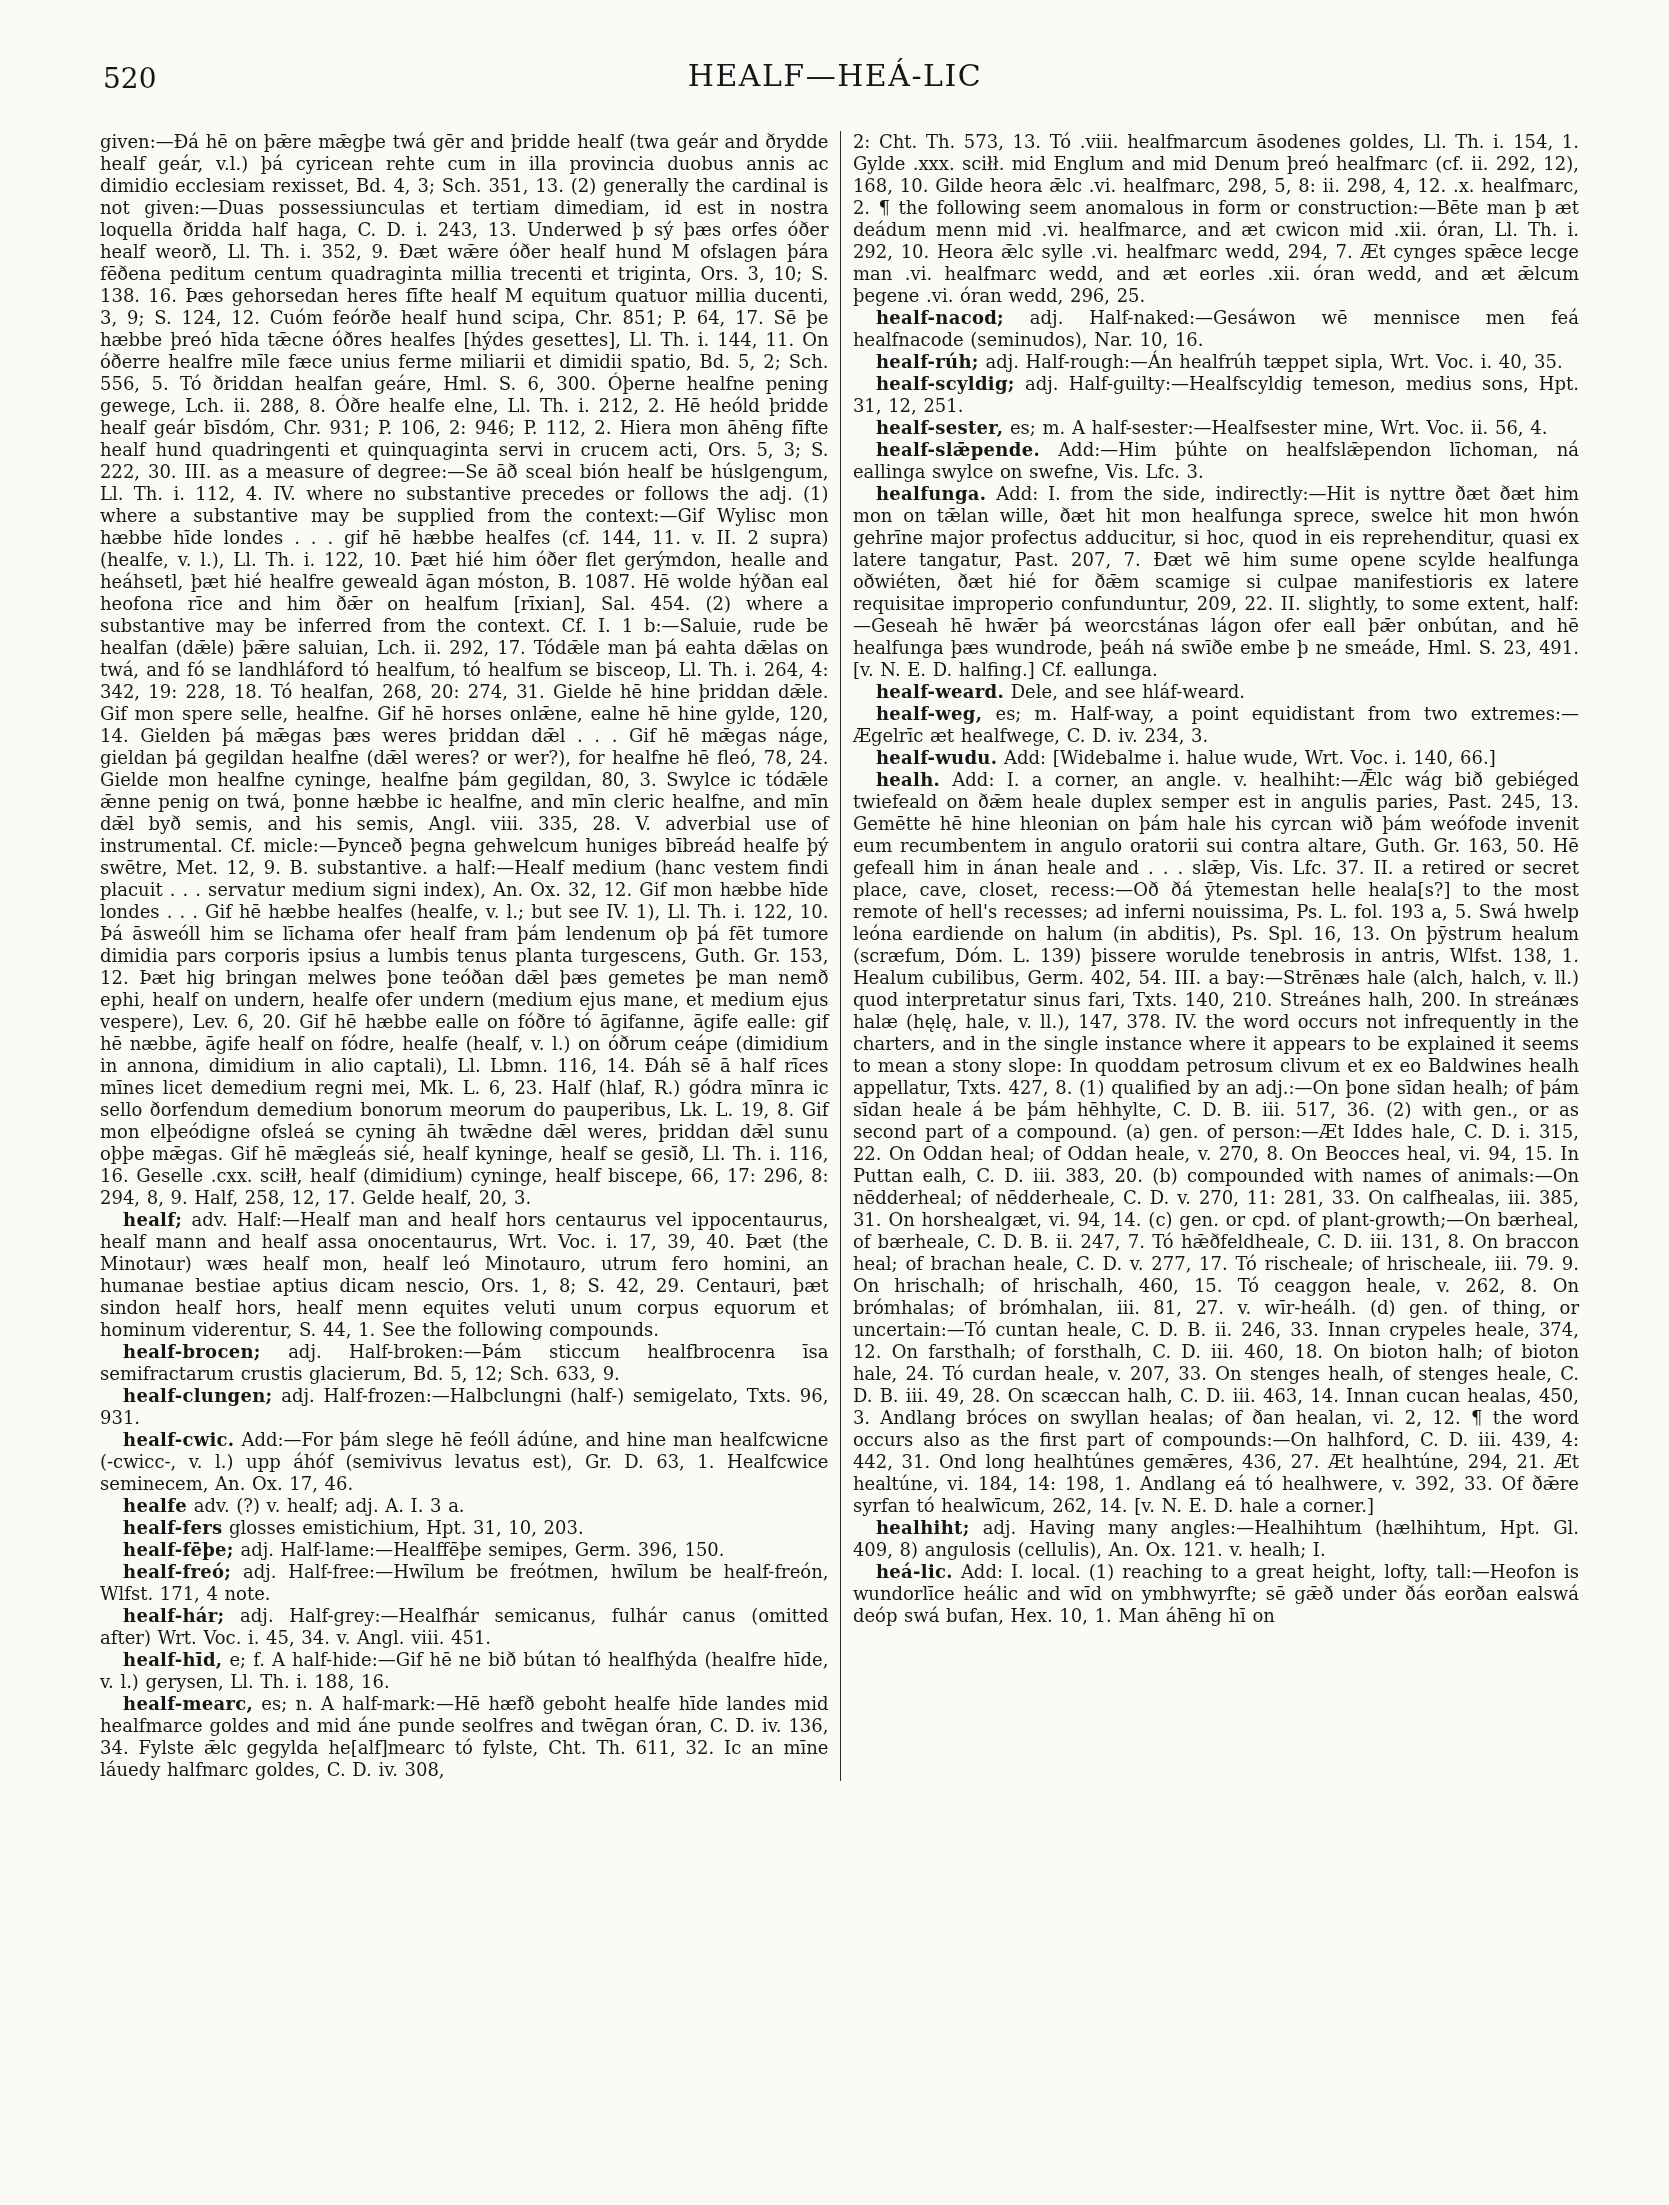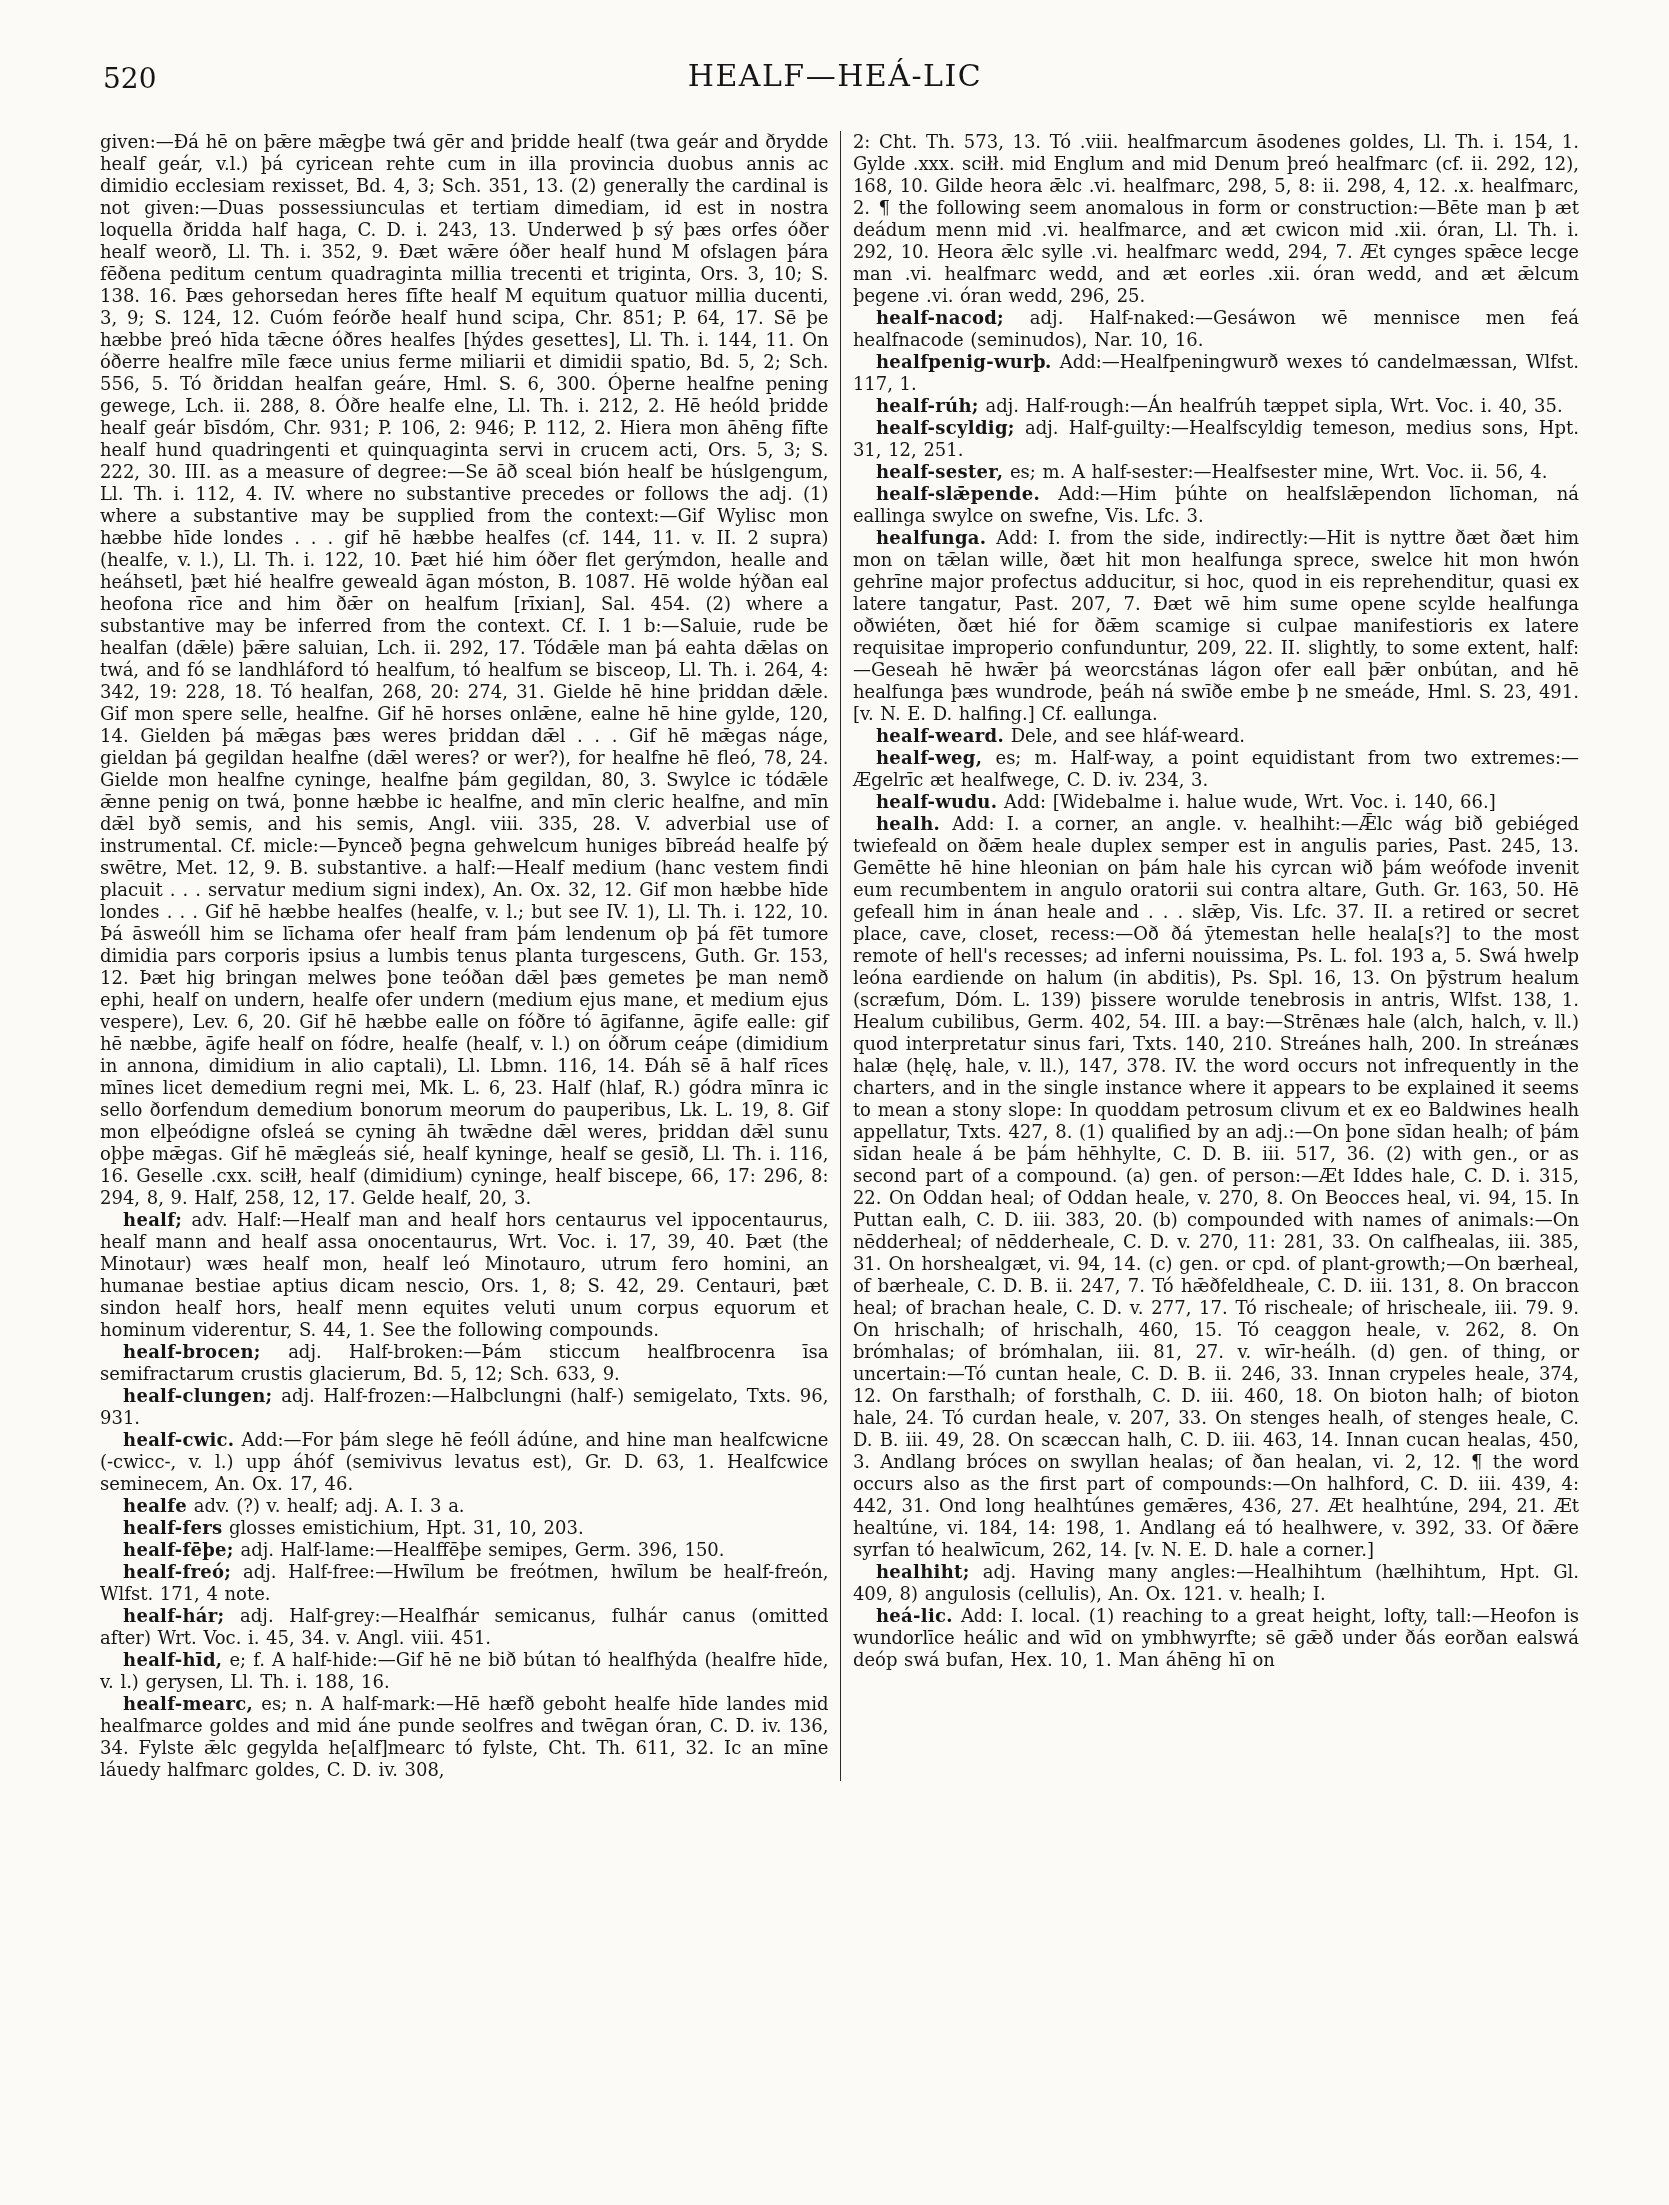--- a/index.html
+++ b/index.html
@@ -48,21 +48,20 @@
         <p class="entry"><b class="hw">healf-fers</b> <span>glosses emistichium, Hpt. 31, 10, 203.</span></p>
         <p class="entry"><b class="hw">healf-fēþe;</b> <span>adj. Half-lame:—Healffēþe semipes, Germ. 396, 150.</span></p>
         <p class="entry"><b class="hw">healf-freó;</b> <span>adj. Half-free:—Hwīlum be freótmen, hwīlum be healf-freón, Wlfst. 171, 4 note.</span></p>
         <p class="entry"><b class="hw">healf-hár;</b> <span>adj. Half-grey:—Healfhár semicanus, fulhár canus (omitted after) Wrt. Voc. i. 45, 34. v. Angl. viii. 451.</span></p>
         <p class="entry"><b class="hw">healf-hīd,</b> <span>e; f. A half-hide:—Gif hē ne bið bútan tó healfhýda (healfre hīde, v. l.) gerysen, Ll. Th. i. 188, 16.</span></p>
         <p class="entry"><b class="hw">healf-mearc,</b> <span>es; n. A half-mark:—Hē hæfð geboht healfe hīde landes mid healfmarce goldes and mid áne punde seolfres and twēgan óran, C. D. iv. 136, 34. Fylste ǣlc gegylda he[alf]mearc tó fylste, Cht. Th. 611, 32. Ic an mīne láuedy halfmarc goldes, C. D. iv. 308,</span></p>
       </div>
     <div class="col col-right">
         <p class="entry cont"><span>2: Cht. Th. 573, 13. Tó .viii. healfmarcum āsodenes goldes, Ll. Th. i. 154, 1. Gylde .xxx. sciłł. mid Englum and mid Denum þreó healfmarc (cf. ii. 292, 12), 168, 10. Gilde heora ǣlc .vi. healfmarc, 298, 5, 8: ii. 298, 4, 12. .x. healfmarc, 2. ¶ the following seem anomalous in form or construction:—Bēte man þ æt deádum menn mid .vi. healfmarce, and æt cwicon mid .xii. óran, Ll. Th. i. 292, 10. Heora ǣlc sylle .vi. healfmarc wedd, 294, 7. Æt cynges spǣce lecge man .vi. healfmarc wedd, and æt eorles .xii. óran wedd, and æt ǣlcum þegene .vi. óran wedd, 296, 25.</span></p>
         <p class="entry"><b class="hw">healf-nacod;</b> <span>adj. Half-naked:—Gesáwon wē mennisce men feá healfnacode (seminudos), Nar. 10, 16.</span></p>
-        <p class="entry"><b class="hw">healfpenig-wurþ.</b> <span>Add:—Healfpeningwurð wexes tó candelmæssan, Wlfst. 117, 1.</span></p>
         <p class="entry"><b class="hw">healf-rúh;</b> <span>adj. Half-rough:—Án healfrúh tæppet sipla, Wrt. Voc. i. 40, 35.</span></p>
         <p class="entry"><b class="hw">healf-scyldig;</b> <span>adj. Half-guilty:—Healfscyldig temeson, medius sons, Hpt. 31, 12, 251.</span></p>
         <p class="entry"><b class="hw">healf-sester,</b> <span>es; m. A half-sester:—Healfsester mine, Wrt. Voc. ii. 56, 4.</span></p>
         <p class="entry"><b class="hw">healf-slǣpende.</b> <span>Add:—Him þúhte on healfslǣpendon līchoman, ná eallinga swylce on swefne, Vis. Lfc. 3.</span></p>
         <p class="entry"><b class="hw">healfunga.</b> <span>Add: I. from the side, indirectly:—Hit is nyttre ðæt ðæt him mon on tǣlan wille, ðæt hit mon healfunga sprece, swelce hit mon hwón gehrīne major profectus adducitur, si hoc, quod in eis reprehenditur, quasi ex latere tangatur, Past. 207, 7. Ðæt wē him sume opene scylde healfunga oðwiéten, ðæt hié for ðǣm scamige si culpae manifestioris ex latere requisitae improperio confunduntur, 209, 22. II. slightly, to some extent, half:—Geseah hē hwǣr þá weorcstánas lágon ofer eall þǣr onbútan, and hē healfunga þæs wundrode, þeáh ná swīðe embe þ ne smeáde, Hml. S. 23, 491. [v. N. E. D. halfing.] Cf. eallunga.</span></p>
         <p class="entry"><b class="hw">healf-weard.</b> <span>Dele, and see hláf-weard.</span></p>
         <p class="entry"><b class="hw">healf-weg,</b> <span>es; m. Half-way, a point equidistant from two extremes:—Ægelrīc æt healfwege, C. D. iv. 234, 3.</span></p>
         <p class="entry"><b class="hw">healf-wudu.</b> <span>Add: [Widebalme i. halue wude, Wrt. Voc. i. 140, 66.]</span></p>
         <p class="entry"><b class="hw">healh.</b> <span>Add: I. a corner, an angle. v. healhiht:—Ǣlc wág bið gebiéged twiefeald on ðǣm heale duplex semper est in angulis paries, Past. 245, 13. Gemētte hē hine hleonian on þám hale his cyrcan wið þám weófode invenit eum recumbentem in angulo oratorii sui contra altare, Guth. Gr. 163, 50. Hē gefeall him in ánan heale and . . . slǣp, Vis. Lfc. 37. II. a retired or secret place, cave, closet, recess:—Oð ðá ȳtemestan helle heala[s?] to the most remote of hell's recesses; ad inferni nouissima, Ps. L. fol. 193 a, 5. Swá hwelp leóna eardiende on halum (in abditis), Ps. Spl. 16, 13. On þȳstrum healum (scræfum, Dóm. L. 139) þissere worulde tenebrosis in antris, Wlfst. 138, 1. Healum cubilibus, Germ. 402, 54. III. a bay:—Strēnæs hale (alch, halch, v. ll.) quod interpretatur sinus fari, Txts. 140, 210. Streánes halh, 200. In streánæs halæ (hęlę, hale, v. ll.), 147, 378. IV. the word occurs not infrequently in the charters, and in the single instance where it appears to be explained it seems to mean a stony slope: In quoddam petrosum clivum et ex eo Baldwines healh appellatur, Txts. 427, 8. (1) qualified by an adj.:—On þone sīdan healh; of þám sīdan heale á be þám hēhhylte, C. D. B. iii. 517, 36. (2) with gen., or as second part of a compound. (a) gen. of person:—Æt Iddes hale, C. D. i. 315, 22. On Oddan heal; of Oddan heale, v. 270, 8. On Beocces heal, vi. 94, 15. In Puttan ealh, C. D. iii. 383, 20. (b) compounded with names of animals:—On nēdderheal; of nēdderheale, C. D. v. 270, 11: 281, 33. On calfhealas, iii. 385, 31. On horshealgæt, vi. 94, 14. (c) gen. or cpd. of plant-growth;—On bærheal, of bærheale, C. D. B. ii. 247, 7. Tó hǣðfeldheale, C. D. iii. 131, 8. On braccon heal; of brachan heale, C. D. v. 277, 17. Tó rischeale; of hrischeale, iii. 79. 9. On hrischalh; of hrischalh, 460, 15. Tó ceaggon heale, v. 262, 8. On brómhalas; of brómhalan, iii. 81, 27. v. wīr-heálh. (d) gen. of thing, or uncertain:—Tó cuntan heale, C. D. B. ii. 246, 33. Innan crypeles heale, 374, 12. On farsthalh; of forsthalh, C. D. iii. 460, 18. On bioton halh; of bioton hale, 24. Tó curdan heale, v. 207, 33. On stenges healh, of stenges heale, C. D. B. iii. 49, 28. On scæccan halh, C. D. iii. 463, 14. Innan cucan healas, 450, 3. Andlang bróces on swyllan healas; of ðan healan, vi. 2, 12. ¶ the word occurs also as the first part of compounds:—On halhford, C. D. iii. 439, 4: 442, 31. Ond long healhtúnes gemǣres, 436, 27. Æt healhtúne, 294, 21. Æt healtúne, vi. 184, 14: 198, 1. Andlang eá tó healhwere, v. 392, 33. Of ðǣre syrfan tó healwīcum, 262, 14. [v. N. E. D. hale a corner.]</span></p>
         <p class="entry"><b class="hw">healhiht;</b> <span>adj. Having many angles:—Healhihtum (hælhihtum, Hpt. Gl. 409, 8) angulosis (cellulis), An. Ox. 121. v. healh; I.</span></p>

